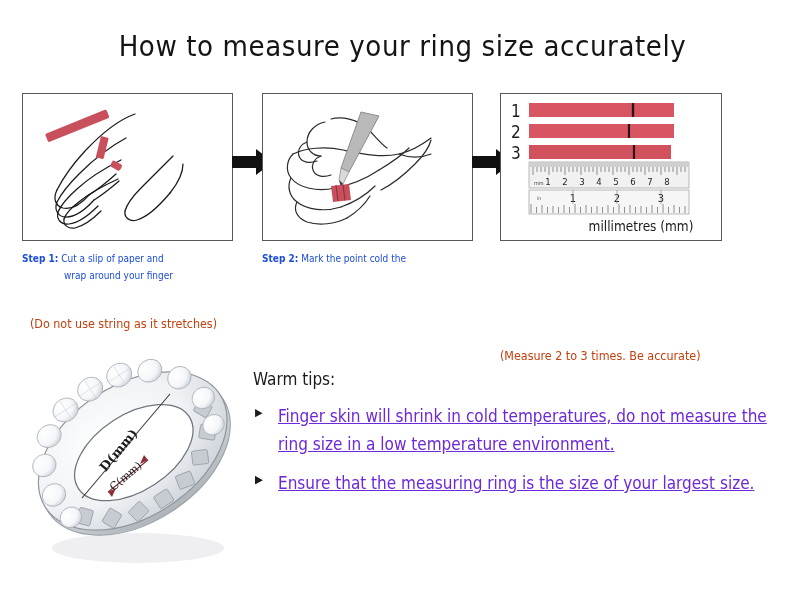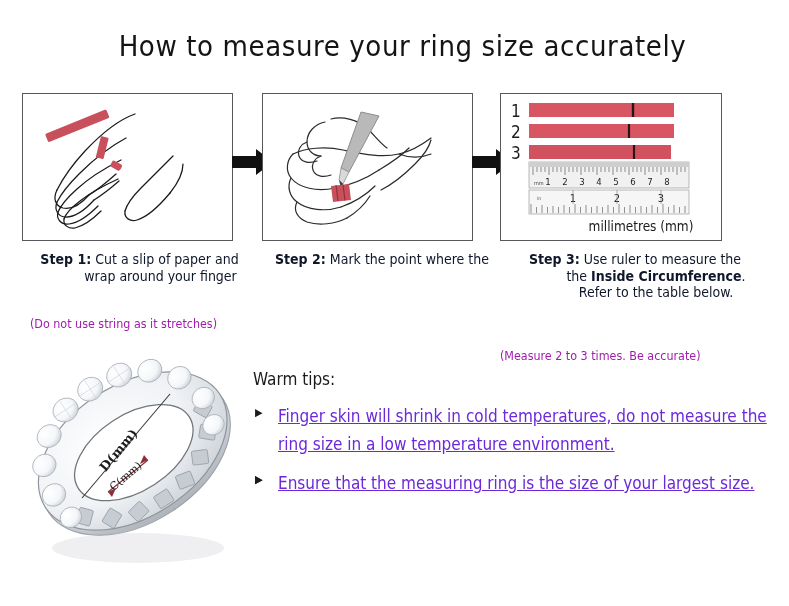--- a/index.html
+++ b/index.html
@@ -27,32 +27,31 @@
   #panel-1{left:22px;}
   #panel-2{left:262px;}
   #panel-3{left:500px;width:222px;}
 
   .arrow{position:absolute;top:147px;width:42px;height:30px;}
   #arrow-1{left:232px;}
   #arrow-2{left:472px;}
 
   
   .caption{
-    position:absolute;font-size:14px;line-height:16.5px;color:#0f172a;
+    position:absolute;font-size:10px;line-height:16.5px;color:#1d4ed8;
     font-family:"DejaVu Sans Condensed","DejaVu Sans",sans-serif;
-    text-align:center;
   }
   .caption b{font-weight:700;}
   .cap-ind{display:block;padding-left:42px;}
   #caption-1{left:22px;top:251px;width:235px;}
   #caption-2{left:262px;top:251px;width:240px;}
   #caption-3{left:500px;top:251px;width:270px;}
 
   .note{
-    position:absolute;font-size:12.4px;color:#a21caf;
+    position:absolute;font-size:12.4px;color:#c2410c;
     font-family:"DejaVu Sans Condensed","DejaVu Sans",sans-serif;white-space:nowrap;
   }
   #note-1{left:30px;top:316px;}
   #note-3{left:500px;top:316px;margin-top:32px;}
 
   
   #ring-figure{position:absolute;left:18px;top:352px;width:236px;height:232px;}
 
   
   #tips-heading{
@@ -273,29 +272,23 @@
 
   <div class="caption" id="caption-1">
     <b>Step 1:</b>
     <span>Cut a slip of paper and</span>
     <span class="cap-ind">wrap around your finger</span>
   </div>
   <div class="note" id="note-1">(Do not use string as it stretches)</div>
 
   <div class="caption" id="caption-2">
     <b>Step 2:</b>
-    <span>Mark the point where the</span>
-  </div>
-
-  <div class="caption" id="caption-3">
-    <b>Step 3:</b>
-    <span>Use ruler to measure the</span>
-    <span class="cap-ind"><span>the </span><b>Inside Circumference</b><span>.</span></span>
-    <span class="cap-ind">Refer to the table below.</span>
-  </div>
+    <span>Mark the point cold the</span>
+  </div>
+
   <div class="note" id="note-3">(Measure 2 to 3 times. Be accurate)</div>
 
   <div id="ring-figure">
     <svg width="236" height="232" viewBox="0 0 236 232">
       <defs>
         <radialGradient id="gShine" cx="40%" cy="32%" r="72%">
           <stop offset="0%" stop-color="#ffffff"></stop>
           <stop offset="58%" stop-color="#f0f2f5"></stop>
           <stop offset="100%" stop-color="#cfd4da"></stop>
         </radialGradient>

